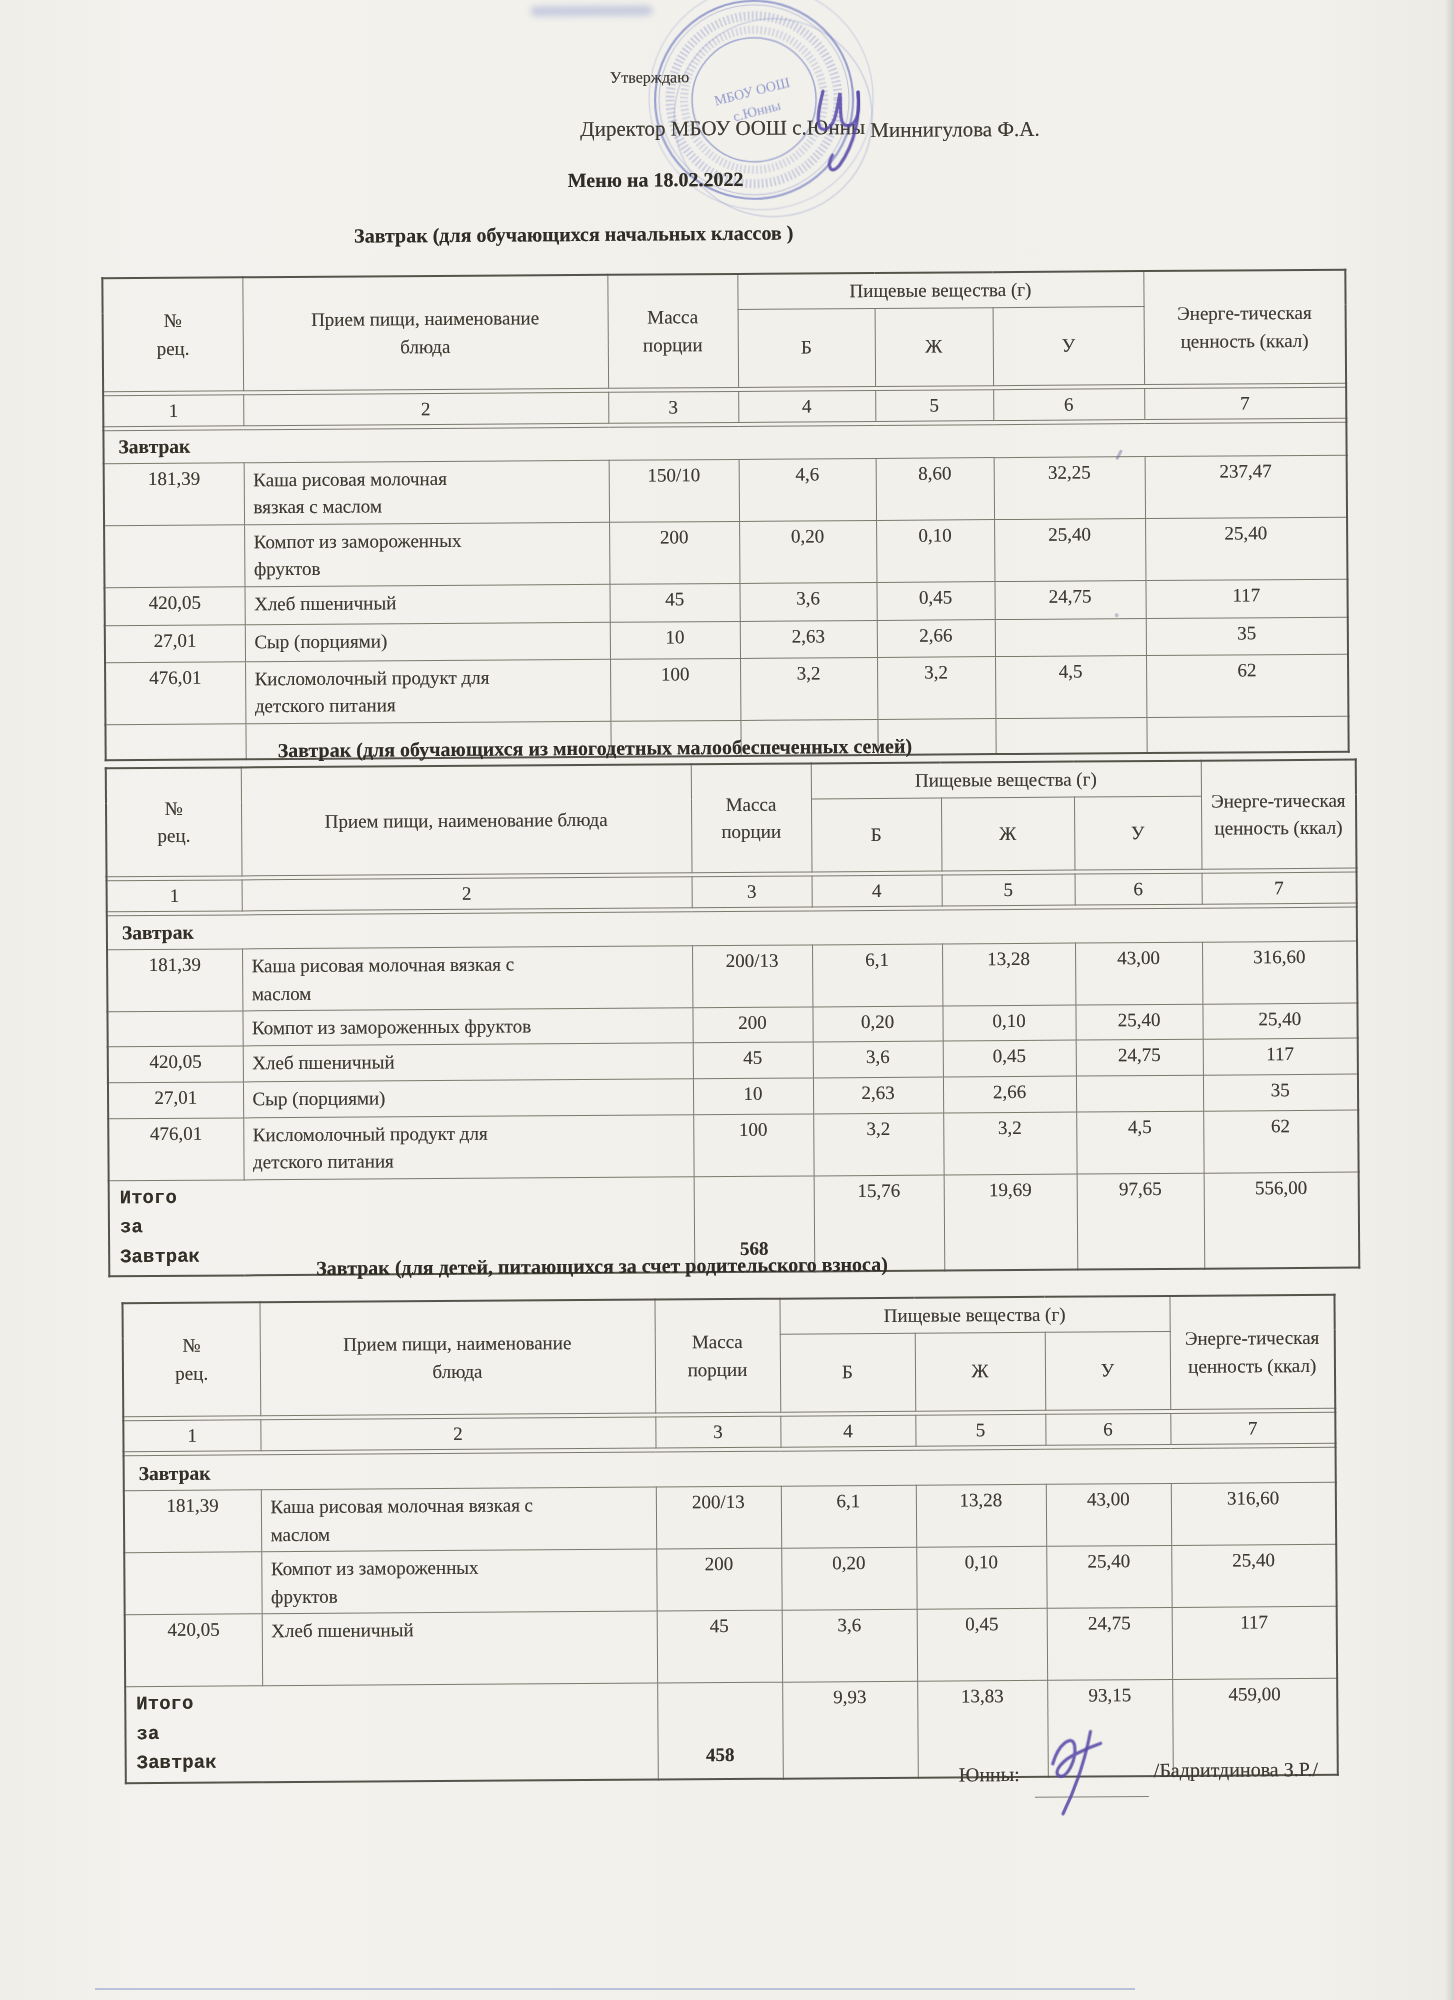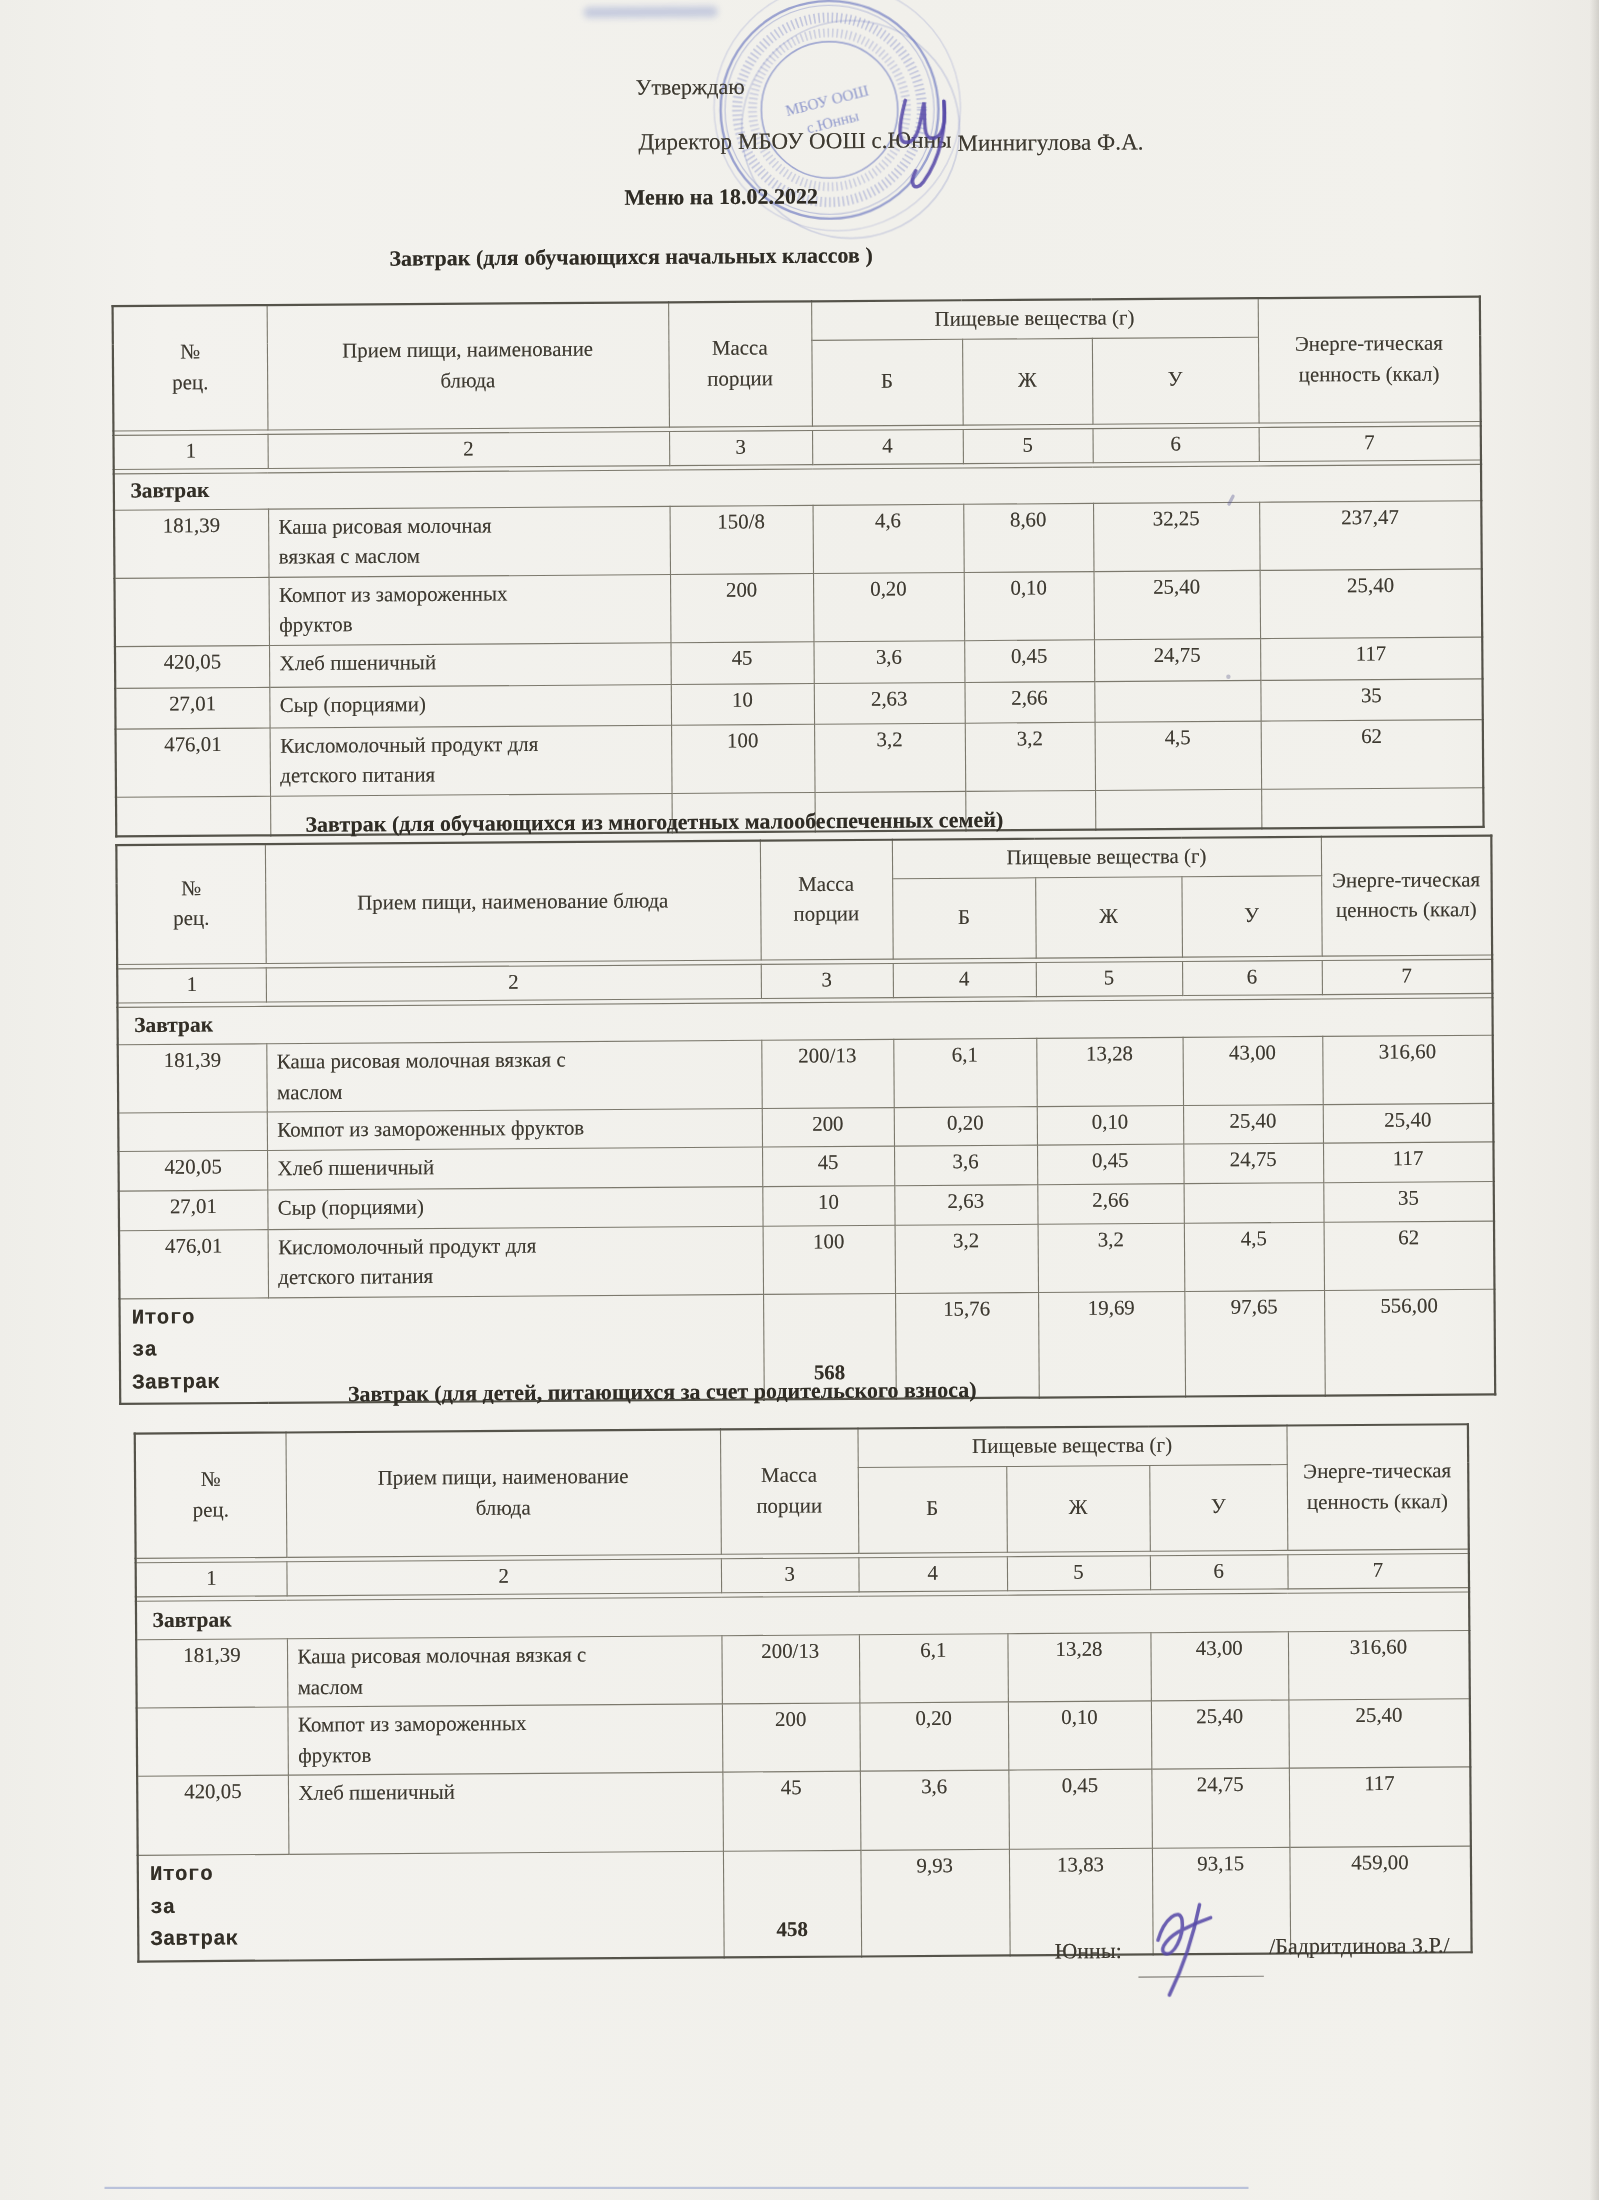--- a/index.html
+++ b/index.html
@@ -4,21 +4,21 @@
 <style>
   html,body{margin:0;padding:0;}
   body{
     width:1454px;height:2000px;position:relative;overflow:hidden;
     background:linear-gradient(90deg,#efeee9 0%,#f3f2ee 10%,#f1f0eb 55%,#f2f1ec 90%,#eceae5 100%);
     font-family:"Liberation Serif","DejaVu Serif",serif;
     color:#3e3a31;
   }
   .sheet{position:absolute;inset:0;transform:rotate(-0.4deg);transform-origin:50% 40%;}
   .txt{position:absolute;white-space:nowrap;text-shadow:0 0 .5px rgba(56,52,44,.55);}
-  .approve{left:583px;top:68px;font-size:20px;}
+  .approve{left:615px;top:68px;font-size:16px;}
   .director{left:585px;top:116px;font-size:21px;}
   .director-name{left:875px;top:119px;font-size:21px;}
   .doc-title{left:572px;top:168px;font-size:20px;font-weight:bold;color:#2f2c25;}
   .tbl-title{position:absolute;font-size:20px;font-weight:bold;color:#2f2c25;white-space:nowrap;text-shadow:0 0 .5px rgba(56,52,44,.5);}
   .t1t{left:358px;top:222px;}
   .t2t{left:278px;top:736px;}
   .t3t{left:313px;top:1254px;}
 
   .menu{position:absolute;border-collapse:collapse;table-layout:fixed;font-size:19px;line-height:1.3;color:#3e3a31;border:2px solid #55534a;}
   .menu td{border:1px solid #7c796d;padding:3px 6px;vertical-align:top;text-align:center;overflow:hidden;text-shadow:0 0 .5px rgba(56,52,44,.45);}
@@ -131,21 +131,21 @@
     </tr>
     <tr class="dbl">
           <td colspan="7"></td>
         </tr>
     <tr class="section h32">
           <td colspan="7">Завтрак</td>
         </tr>
     <tr class="h55">
       <td>181,39</td>
       <td class="dish"><span class="dw">Каша рисовая молочная вязкая с маслом</span></td>
-      <td>150/8</td>
+      <td>150/10</td>
       <td>4,6</td>
       <td>8,60</td>
       <td>32,25</td>
       <td>237,47</td>
     </tr>
     <tr class="h55">
       <td></td>
       <td class="dish"><span class="dw">Компот из замороженных фруктов</span></td>
       <td>200</td>
       <td>0,20</td>

